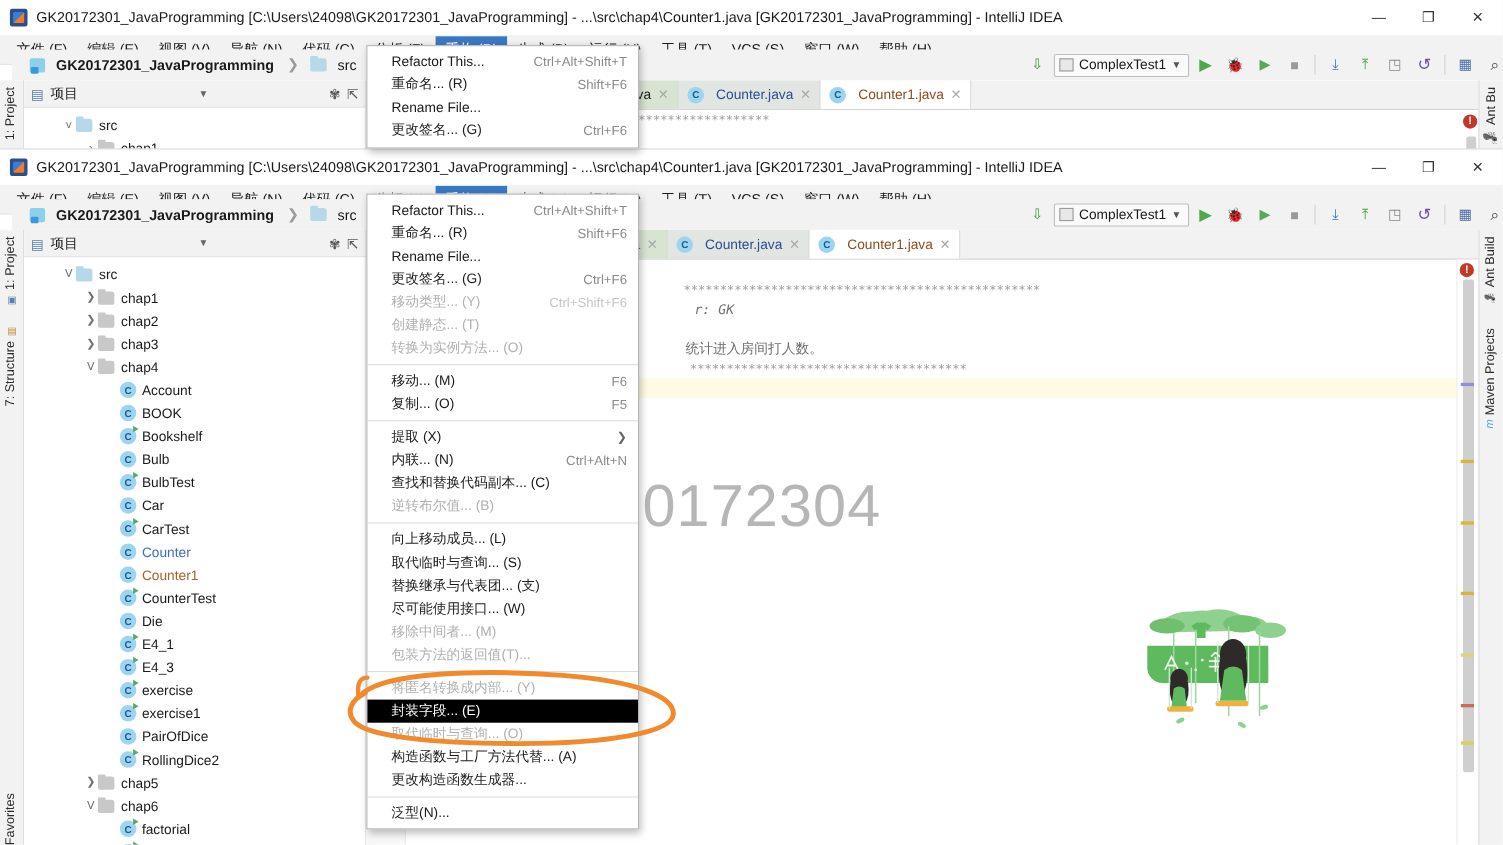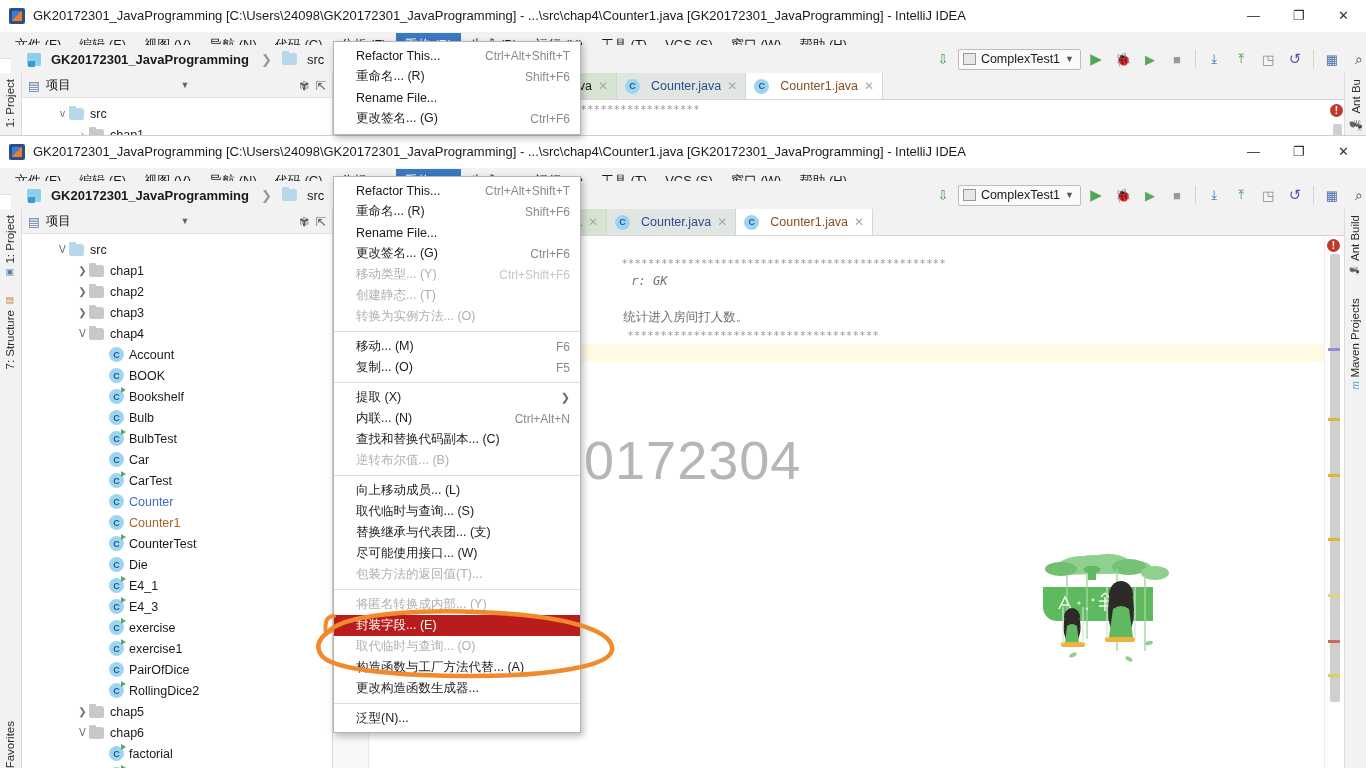--- a/index.html
+++ b/index.html
@@ -199,21 +199,21 @@
   }
   .pmi {
     display: flex; align-items: center; height: 21px;
     padding: 0 10px 0 22px; font-size: 12.5px; white-space: nowrap;
   }
   .pmi .lbl { flex: 1 1 auto; }
   .pmi .key { color: #8a8a8a; font-size: 12px; padding-left: 28px; }
   .pmi .submark { color: #666; font-size: 11px; padding-left: 20px; }
   .pmi.disabled { color: #b0b0b0; }
   .pmi.disabled .key { color: #c6c6c6; }
-  .pmi.sel { background: #b91c1c; color: #ffffff; }
+  .pmi.sel { background: #000000; color: #ffffff; }
   .psep { height: 1px; background: #dcdcdc; margin: 4px 0; }
 
   .annot { position: absolute; z-index: 60; pointer-events: none; }
 </style>
 </head>
 <body>
 
 <div id="root">
 
   <div class="win" style="left:0;top:0;width:1366px;height:768px;background:#ffffff;">
@@ -748,20 +748,23 @@
         <div class="pmi">
           <span class="lbl">取代临时与查询... (S)</span>
         </div>
         <div class="pmi">
           <span class="lbl">替换继承与代表团... (支)</span>
         </div>
         <div class="pmi">
           <span class="lbl">尽可能使用接口... (W)</span>
         </div>
         <div class="pmi disabled">
+          <span class="lbl">移除中间者... (M)</span>
+        </div>
+        <div class="pmi disabled">
           <span class="lbl">包装方法的返回值(T)...</span>
         </div>
         <div class="psep"></div>
         <div class="pmi disabled">
           <span class="lbl">将匿名转换成内部... (Y)</span>
         </div>
         <div class="pmi sel">
           <span class="lbl">封装字段... (E)</span>
         </div>
         <div class="pmi disabled">

